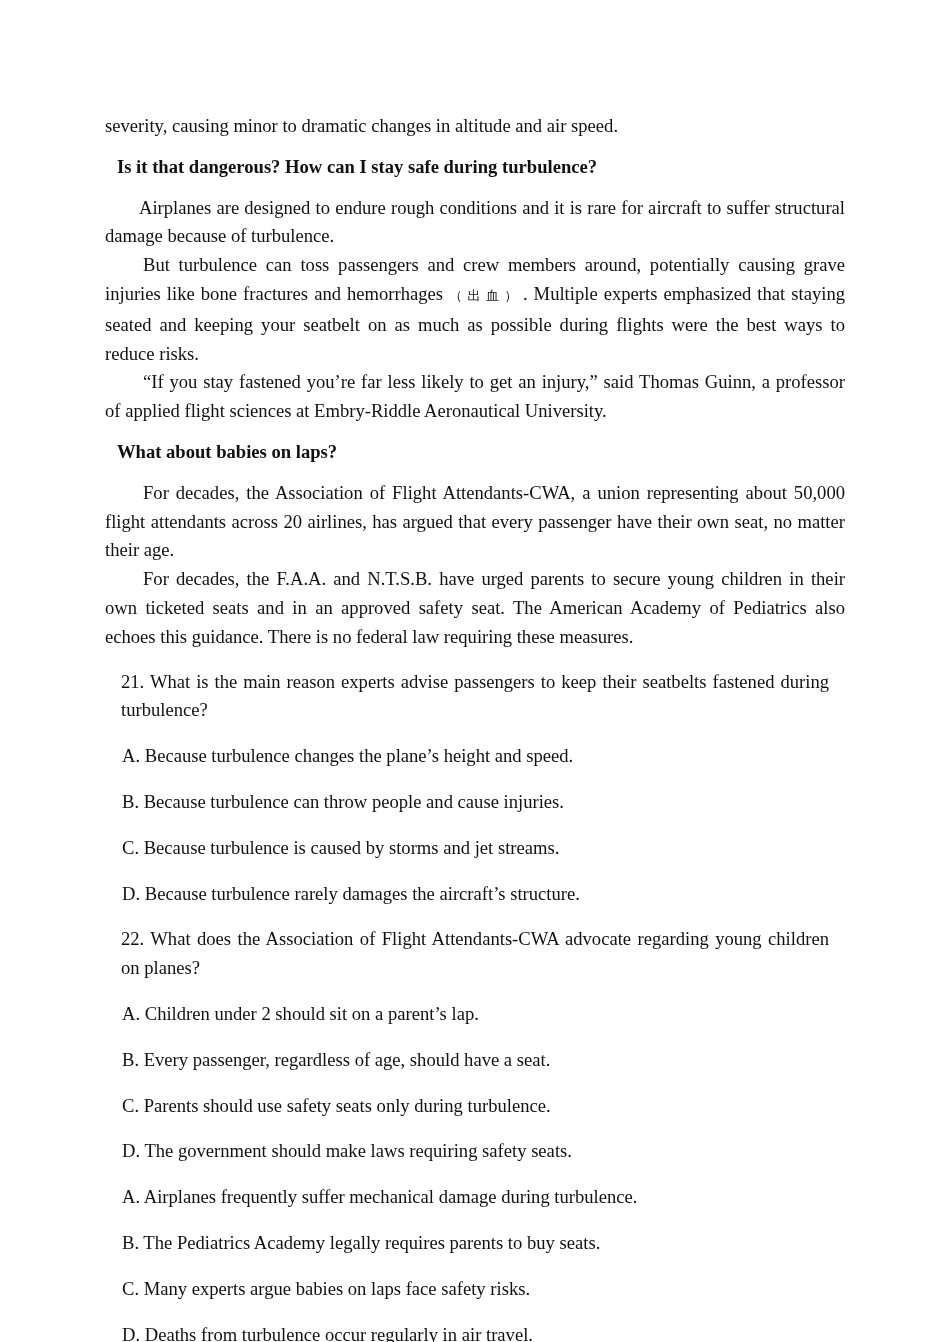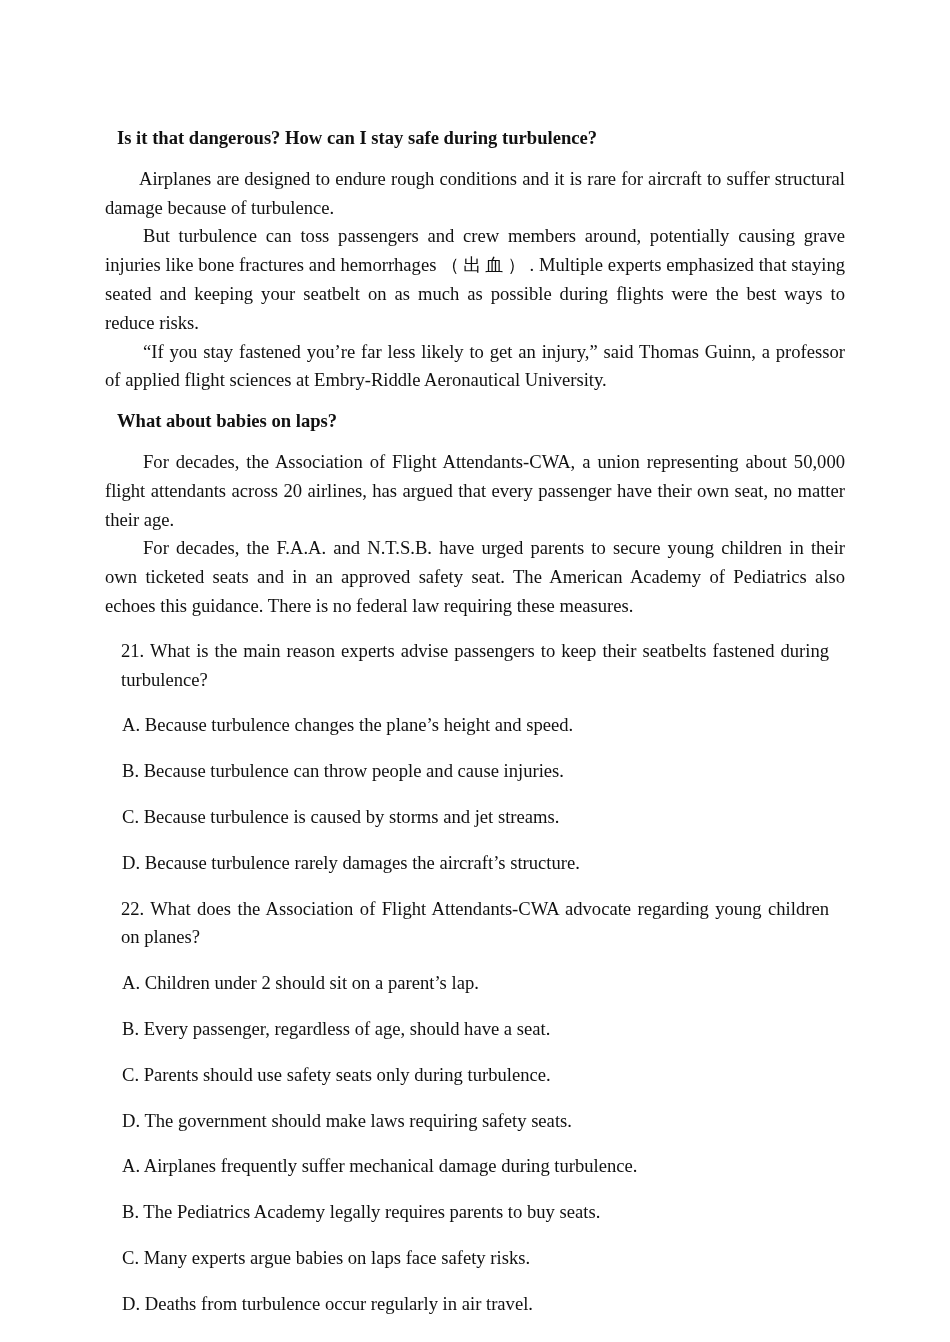--- a/index.html
+++ b/index.html
@@ -14,26 +14,27 @@
     line-height: 28.8px;
     color: #111111;
   }
   .p { margin: 0; text-align: justify; }
   .indent { text-indent: 38px; }
   .indent-sm { text-indent: 34px; }
   .heading { margin: 12px; font-weight: bold; }
   .center { margin: 0; text-align: center; }
   .q { margin: 16px; text-align: justify; }
   .opt { margin: 17px; }
-  .cjk { font-family: "DejaVu Sans", sans-serif; font-size: 18px; letter-spacing: 4px; }
+  .cjk { font-family: "DejaVu Sans", sans-serif; font-size: 13px; letter-spacing: 4px; }
 </style>
 </head>
 <body>
 
 <div class="page">
+  <p class="p">severity, causing minor to dramatic changes in altitude and air speed.</p>
   <p class="heading">Is it that dangerous? How can I stay safe during turbulence?</p>
   <p class="p indent-sm">Airplanes are designed to endure rough conditions and it is rare for aircraft to suffer structural damage because of turbulence.</p>
   <p class="p indent"><span>But turbulence can toss passengers and crew members around, potentially causing grave injuries like bone fractures and hemorrhages</span> <span class="cjk">（出血）</span><span>. Multiple experts emphasized that staying seated and keeping your seatbelt on as much as possible during flights were the best ways to reduce risks.</span></p>
   <p class="p indent">“If you stay fastened you’re far less likely to get an injury,” said Thomas Guinn, a professor of applied flight sciences at Embry-Riddle Aeronautical University.</p>
   <p class="heading">What about babies on laps?</p>
   <p class="p indent">For decades, the Association of Flight Attendants-CWA, a union representing about 50,000 flight attendants across 20 airlines, has argued that every passenger have their own seat, no matter their age.</p>
   <p class="p indent">For decades, the F.A.A. and N.T.S.B. have urged parents to secure young children in their own ticketed seats and in an approved safety seat. The American Academy of Pediatrics also echoes this guidance. There is no federal law requiring these measures.</p>
 
   <div>
     <p class="q">21. What is the main reason experts advise passengers to keep their seatbelts fastened during turbulence?</p>

